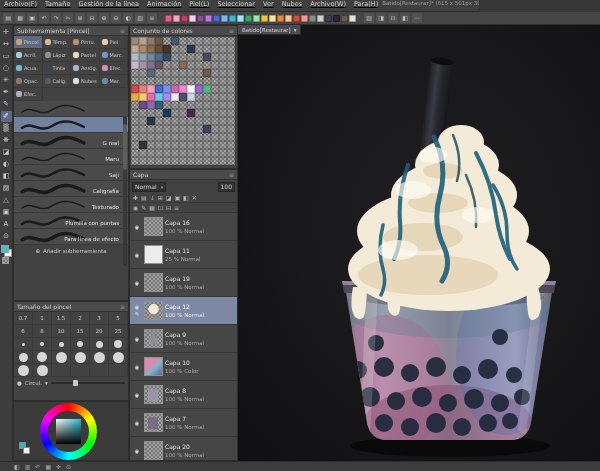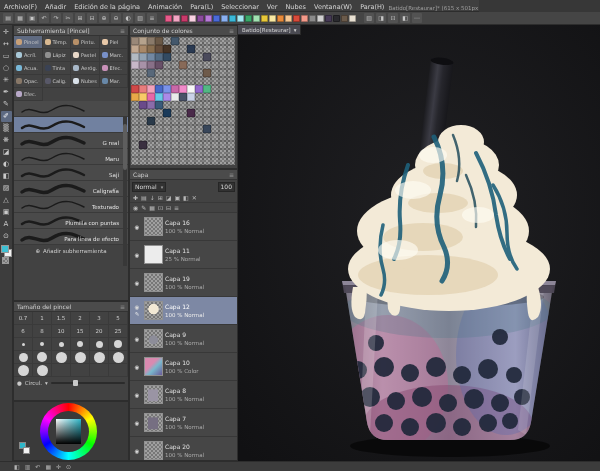--- a/index.html
+++ b/index.html
@@ -1,20 +1,20 @@
 <!DOCTYPE html>
 <html style="--background: #141416; --cream: #f3ead7; --cream-shadow: #dcc9a4; --syrup: #1e607a; --syrup-dark: #174355; --cup-pink: #c06a96; --cup-magenta: #8a4a72; --cup-blue: #5a6ab0; --boba: #20283a; --straw: #26262c; --accent: #2fb7c9;"><head>
 <meta charset="utf-8">
 <style>
   *{margin:0;padding:0;box-sizing:border-box;}
   html,body{width:600px;height:471px;}
   body{position:relative;background:#373737;font-family:"DejaVu Sans",sans-serif;overflow:hidden;}
 
   
-  .menubar{position:absolute;left:0;top:0;width:479px;height:12px;background:#3f3f3f;border-bottom:1px solid #2d2d2d;display:flex;align-items:flex-end;z-index:5;}
+  .menubar{position:absolute;left:0;top:0;width:479px;height:12px;background:#3f3f3f;border-bottom:1px solid #2d2d2d;display:flex;align-items:flex-start;z-index:5;text-decoration:underline;}
   .menu-item{font-size:6.5px;color:#d6d6d6;padding:0 4px;white-space:nowrap;}
   .window-title{margin-left:auto;font-size:5.5px;color:#9d9d9d;padding-right:5px;white-space:nowrap;overflow:hidden;}
   .cmdbar{position:absolute;left:0;top:12px;width:600px;height:13px;background:#454545;border-bottom:1px solid #2d2d2d;display:flex;align-items:center;gap:2px;padding:0 3px;z-index:5;}
   #cmd-icons,#cmd-right{display:flex;gap:2px;}
   .cmd-icon{width:10px;height:10px;background:#525252;border-radius:1px;color:#c6c6c6;font-size:6px;line-height:10px;text-align:center;}
   #cmd-swatches{display:flex;gap:1px;margin:0 6px;}
   .mini-swatch{width:7px;height:7px;border-radius:1px;border:0.5px solid rgba(0,0,0,.3);}
 
   
   .toolstrip{position:absolute;left:0;top:25px;width:13px;height:436px;background:#3d3d3d;border-right:1px solid #2d2d2d;display:flex;flex-direction:column;align-items:center;gap:1px;padding-top:2px;}
@@ -102,28 +102,28 @@
   
   #statusbar{position:absolute;left:0;top:461px;width:600px;height:10px;background:#3c3c3c;border-top:1px solid #2d2d2d;display:flex;align-items:center;gap:5px;padding-left:14px;z-index:5;}
   .sicon{font-size:6px;color:#b3b3b3;}
 </style>
 </head>
 <body>
 
 <div class="menubar">
   <div id="menus" style="display:flex;">
       <span class="menu-item">Archivo(F)</span>
-      <span class="menu-item">Añadir</span>
-      <span class="menu-item">Edición de la página</span>
+      <span class="menu-item">Tamaño</span>
+      <span class="menu-item">Gestión de la línea</span>
       <span class="menu-item">Animación</span>
-      <span class="menu-item">Para(L)</span>
+      <span class="menu-item">Piel(L)</span>
       <span class="menu-item">Seleccionar</span>
       <span class="menu-item">Ver</span>
       <span class="menu-item">Nubes</span>
-      <span class="menu-item">Ventana(W)</span>
+      <span class="menu-item">Archivo(W)</span>
       <span class="menu-item">Para(H)</span>
     </div>
   <div class="window-title">Batido[Restaurar]* (615 x 501px 300dpi 150.0%) - CLIP STUDIO PAINT EX</div>
 </div>
 
 <div class="cmdbar">
   <div id="cmd-icons">
       <span class="cmd-icon">▤</span>
       <span class="cmd-icon">▦</span>
       <span class="cmd-icon">▣</span>

